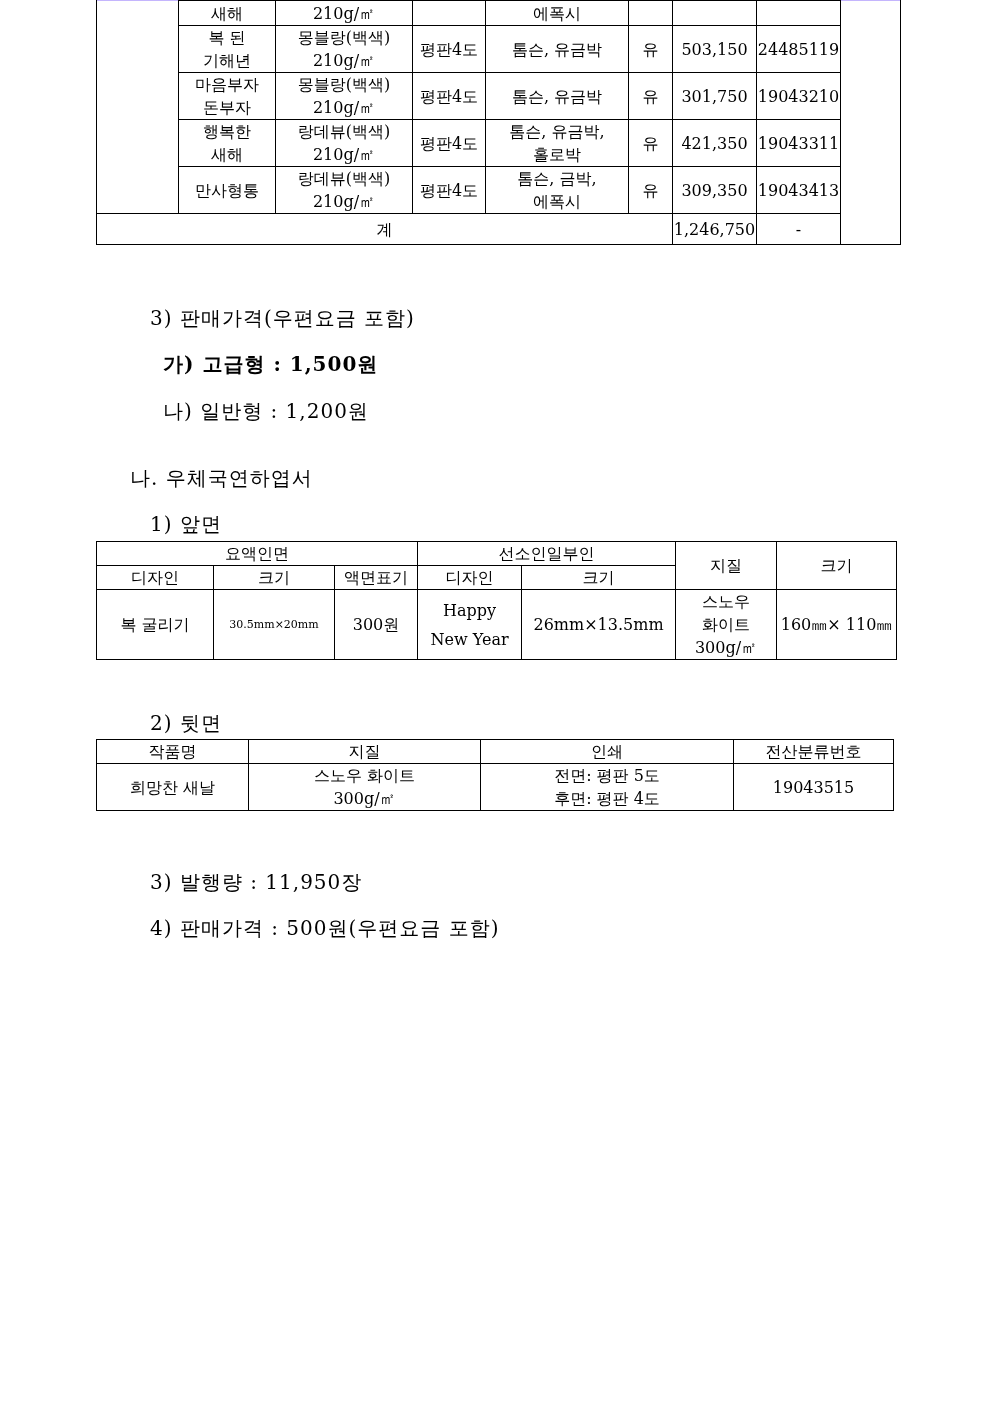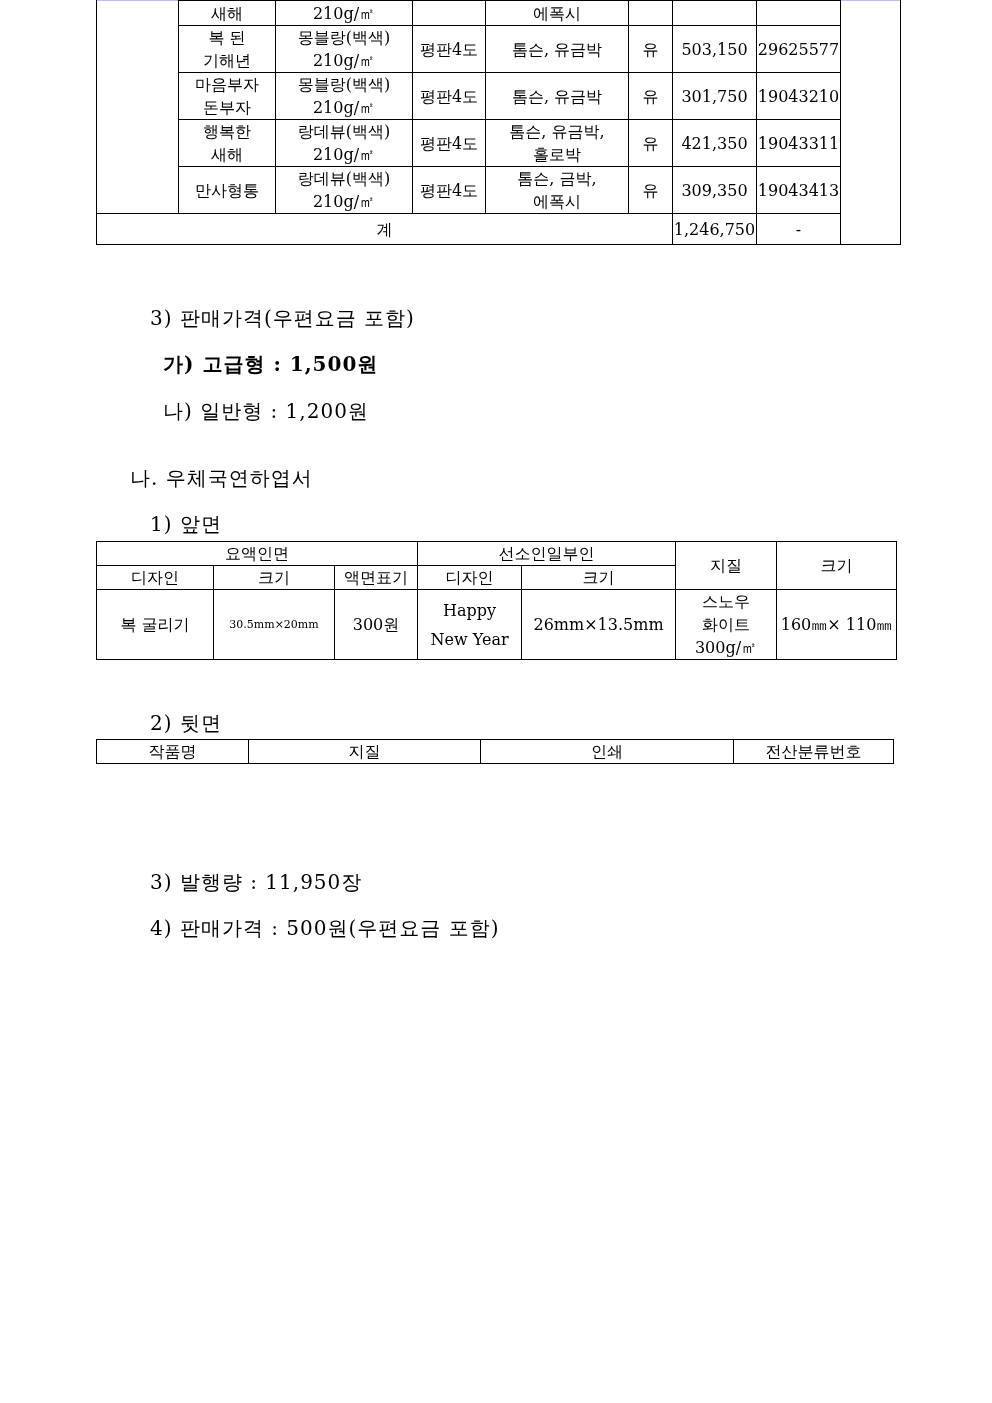--- a/index.html
+++ b/index.html
@@ -52,21 +52,21 @@
           <div>기해년</div>
         </td>
     <td>
           <div>몽블랑(백색)</div>
           <div>210g/㎡</div>
         </td>
     <td>평판4도</td>
     <td>톰슨, 유금박</td>
     <td>유</td>
     <td>503,150</td>
-    <td>29625577</td>
+    <td>24485119</td>
   </tr>
   <tr style="height:47px">
     <td>
           <div>마음부자</div>
           <div>돈부자</div>
         </td>
     <td>
           <div>몽블랑(백색)</div>
           <div>210g/㎡</div>
         </td>
@@ -176,17 +176,29 @@
       <col style="width:253px">
       <col style="width:160px">
   </colgroup>
   <tbody>
       <tr style="height:23px">
     <td>작품명</td>
     <td>지질</td>
     <td>인쇄</td>
     <td>전산분류번호</td>
   </tr>
+  <tr style="height:46px">
+    <td>희망찬 새날</td>
+    <td>
+          <div>스노우 화이트</div>
+          <div>300g/㎡</div>
+        </td>
+    <td>
+          <div>전면: 평판 5도</div>
+          <div>후면: 평판 4도</div>
+        </td>
+    <td>19043515</td>
+  </tr>
 </tbody>
   </table>
 
 <div class="line" style="left:150px; top:851px;">3) 발행량 : 11,950장</div>
 <div class="line" style="left:150px; top:897px;">4) 판매가격 : 500원(우편요금 포함)</div>
 
 </body></html>

